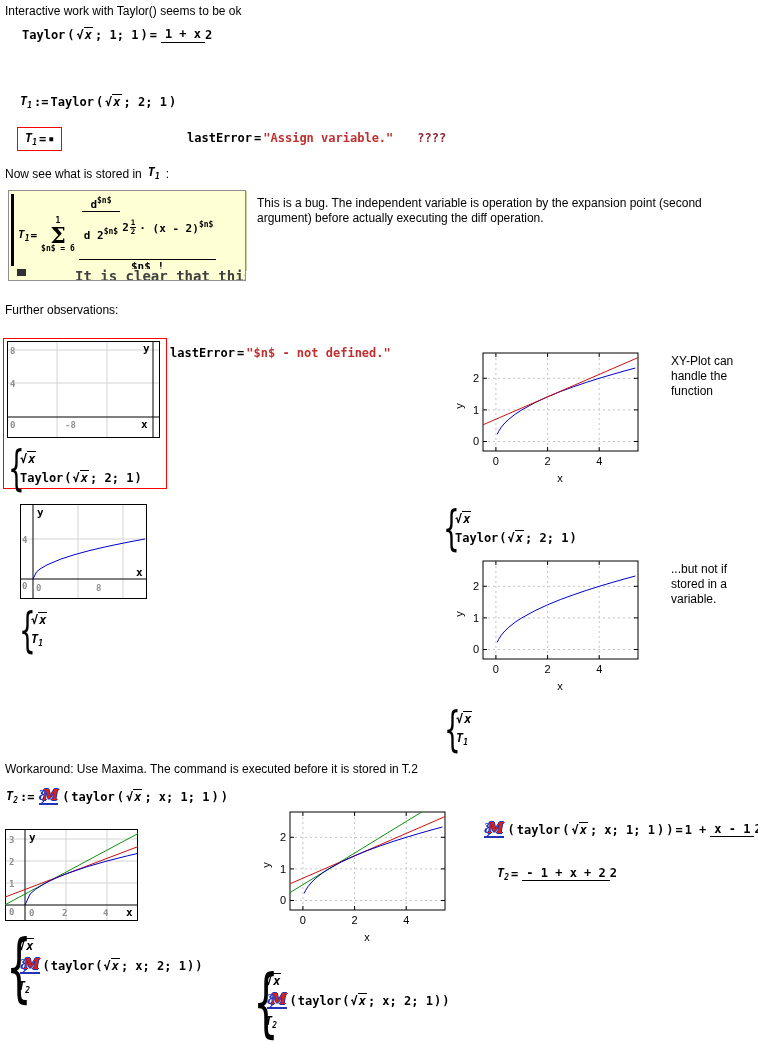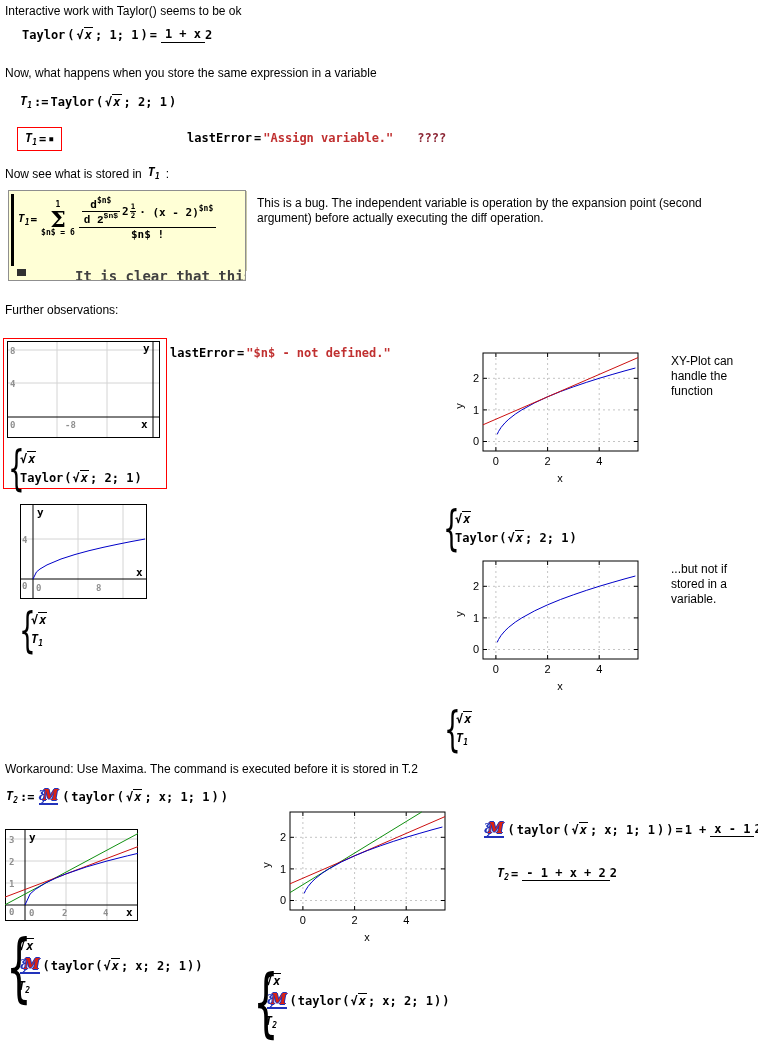--- a/index.html
+++ b/index.html
@@ -30,21 +30,21 @@
   .mxi{position:relative;display:inline-block;font-family:"DejaVu Serif",serif;font-weight:bold;
        font-style:italic;border-bottom:2px solid #2233bb;line-height:13px;margin:0 2px;}
   .mxi .xi{color:#2233bb;font-size:12px;margin-right:-3px;}
   .mxi .m{color:#dd2211;font-size:14px;
           text-shadow:-1px 0 0 #2233bb,1px 0 0 #2233bb,0 1px 0 #2233bb,0 -1px 0 #2233bb;}
   .ph{display:inline-block;font-size:10px;line-height:10px;}
   .supfrac{display:inline-flex;flex-direction:column;align-items:center;font-size:7.5px;line-height:1.1;
            vertical-align:7px;margin-left:1px;font-weight:bold;}
   .supfrac .sn{border-bottom:1px solid #000;padding:0 1px;}
   .dfrac{display:inline-flex;flex-direction:column;align-items:center;line-height:1.1;margin-right:2px;}
-  .dfrac .dn{border-bottom:1px solid #000;padding:0 2px;font-family:Liberation Mono, monospace;}
+  .dfrac .dn{border-bottom:1px solid #000;padding:16px 2px;}
   .sumblk{display:inline-flex;flex-direction:column;align-items:center;line-height:1;margin:0 3px;}
   .sumblk .slim{font-size:8px;font-weight:bold;font-family:"DejaVu Sans Mono",monospace;}
   .sumblk .sig{font-size:22px;font-family:"DejaVu Serif",serif;line-height:20px;}
   .bigfrac{display:inline-flex;flex-direction:column;align-items:center;line-height:1.2;}
   .bigfrac .bnum{display:flex;align-items:center;border-bottom:1px solid #000;padding:0 3px 1px 3px;}
   .clipstrip{overflow:hidden;background:#ffffd6;border:1px solid #8f8f8f;border-top:none;}
   svg text{font-family:"Liberation Sans",sans-serif;}
   .pt-num{font:bold 9px "DejaVu Sans Mono",monospace;fill:#8f8f8f;}
   .pt-lab{font:bold 11px "DejaVu Sans Mono",monospace;fill:#000;}
   .gp-tick{font:11px "Liberation Sans",sans-serif;fill:#000;}
@@ -62,21 +62,20 @@
     <span class="sqrt"><span>√</span><span class="rc">x</span></span>
     <span>; 1; 1</span>
     <span>)</span>
     <span>=</span>
     <span class="frac">
       <span class="fnum">1 + x</span>
       <span>2</span>
     </span>
   </div>
 
-  <div class="abs txt" style="left:5px;top:66px;">Now, what happens when you store the same expression  in a variable</div>
 
   <div class="abs math mrow" style="left:20px;top:94px;">
     <span><span class="mi">T</span><sub>1</sub></span>
     <span>:=</span>
     <span>Taylor</span>
     <span>(</span>
     <span class="sqrt"><span>√</span><span class="rc">x</span></span>
     <span>; 2; 1</span>
     <span>)</span>
   </div>

